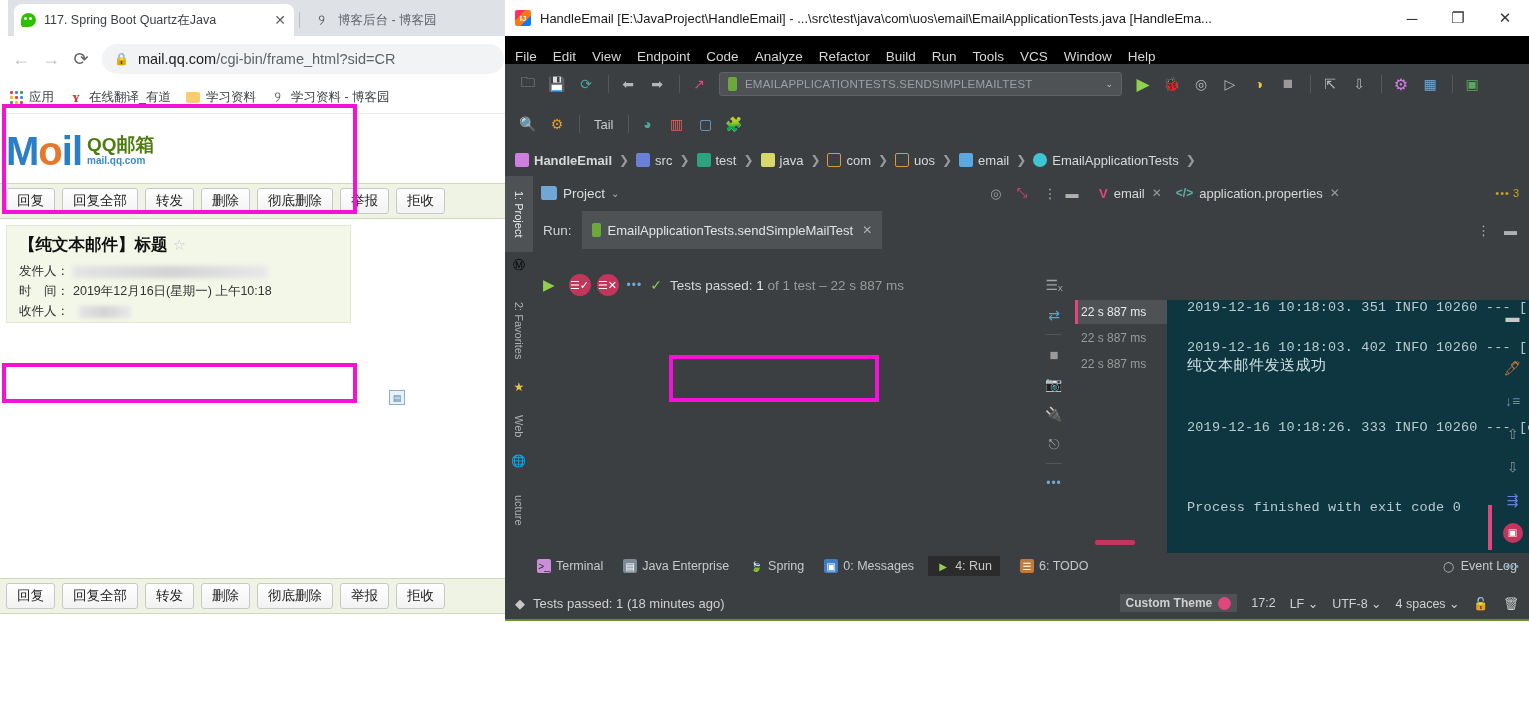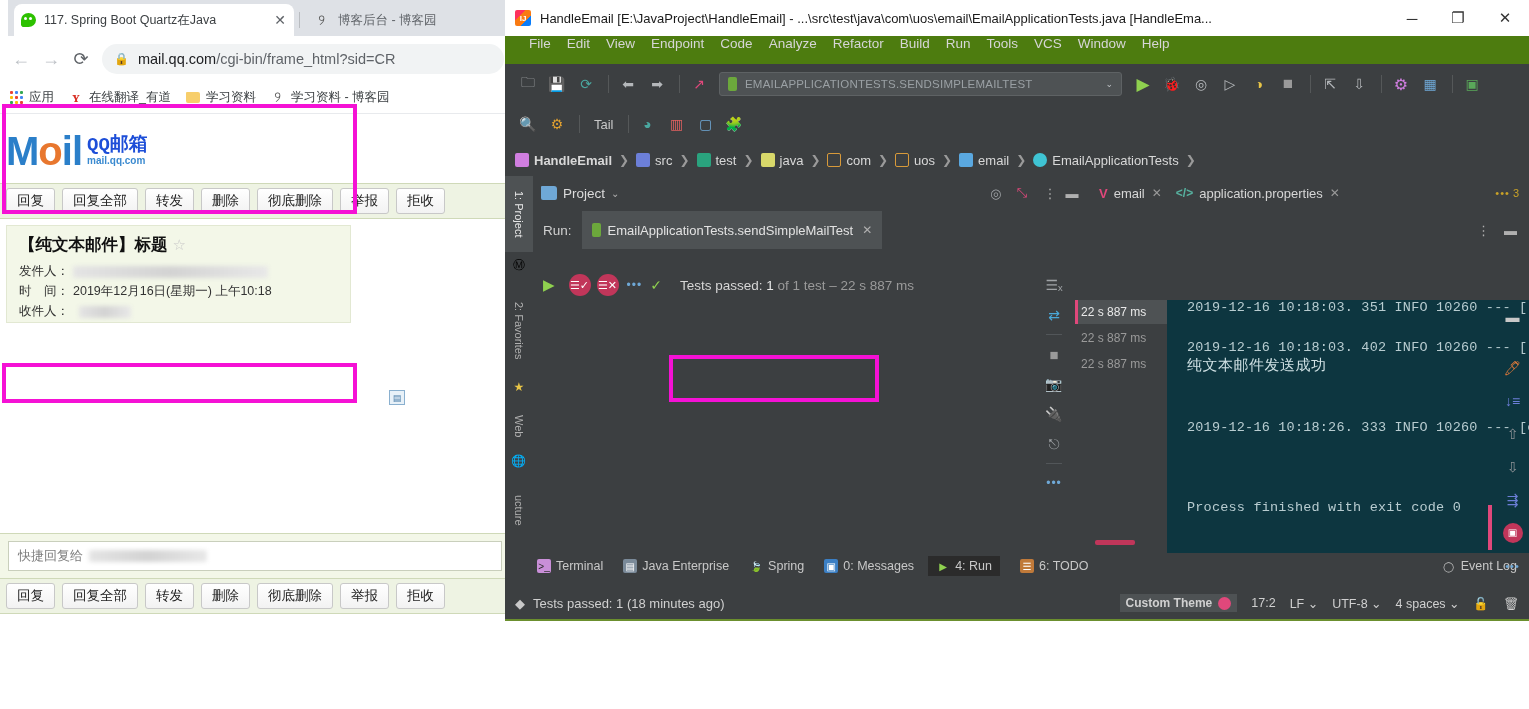--- a/index.html
+++ b/index.html
@@ -42,21 +42,21 @@
   .apps-grid { display:grid; grid-template-columns:repeat(3,3px); grid-template-rows:repeat(3,3px); gap:2px; }
   .apps-grid i { display:block; width:3px; height:3px; border-radius:1px; }
   .folder-ic { width:14px; height:11px; background:#f7ce6b; border-radius:1px 2px 2px 2px; }
   .ydot { font-family:"Liberation Serif", serif; color:#d93025; font-weight:bold; font-size:14px; line-height:1; }
 
   
   #mail { position:absolute; left:0; top:115px; width:510px; height:511px; background:#fff; overflow:hidden; }
   .mail-logo { position:absolute; left:6px; top:12px; height:48px; display:flex; align-items:center; }
   .logo-m { font-family:"Liberation Sans", sans-serif; font-weight:bold; font-size:40px; line-height:38px; letter-spacing:-1px; }
   .logo-right { margin-left:5px; display:flex; flex-direction:column; justify-content:center; }
-  .logo-qq { font-size:19px; font-weight:bold; color:#1d4ed8; letter-spacing:0px; line-height:20px;font-family:Liberation Mono, monospace; }
+  .logo-qq { font-size:19px; font-weight:bold; color:#4d7c0f; letter-spacing:0px; line-height:20px; }
   .logo-url { font-size:10px; font-weight:bold; color:#3a8ad0; letter-spacing:0px; line-height:12px; }
 
   .mail-toolbar { position:absolute; left:0; width:510px; height:36px; background:#eef3e3; border-top:1px solid #cfd9b8; border-bottom:1px solid #cfd9b8; display:flex; align-items:center; padding-left:6px; }
   .mail-toolbar.top { top:68px; }
   .mail-toolbar.bot { top:463px; }
   .mbtn { height:26px; min-width:46px; padding:0 10px; margin-right:7px; background:linear-gradient(#ffffff,#f2f2f2); border:1px solid #c8c8c8; border-radius:3px; font-size:13.5px; color:#222; display:flex; align-items:center; justify-content:center; white-space:nowrap; }
 
   .mail-head { position:absolute; left:6px; top:110px; width:345px; height:98px; background:#f3f7e8; border:1px solid #e2e8d2; }
   .mh-subject { position:absolute; left:12px; top:8px; font-size:16.5px; font-weight:bold; color:#111; white-space:nowrap; }
   .mh-star { color:#c9c9c9; font-size:15px; font-weight:normal; margin-left:5px; }
@@ -79,21 +79,21 @@
 
   
   #idea { position:absolute; left:505px; top:0; width:1024px; height:621px; background:#3c3f41; font-family:"Liberation Sans", sans-serif; overflow:hidden; }
   .idea-title { position:absolute; left:0; top:0; width:1024px; height:36px; background:#ffffff; display:flex; align-items:center; }
   .idea-logo { width:16px; height:16px; margin-left:10px; margin-right:9px; background:linear-gradient(135deg,#fe315d 0%,#fe315d 33%,#f97a12 33%,#f97a12 66%,#087cfa 66%); border-radius:2px; position:relative; flex:0 0 16px;}
   .idea-logo:after{content:"IJ"; position:absolute; inset:0; color:#fff; font-size:8px; font-weight:bold; display:flex; align-items:center; justify-content:center;}
   .idea-title-text { font-size:13px; color:#1a1a1a; flex:1; white-space:nowrap; overflow:hidden; }
   .win-btn { width:46px; height:36px; display:flex; align-items:center; justify-content:center; font-size:15px; color:#333; }
   .win-btn.close { width:48px; }
 
-  .idea-menubar { position:absolute; left:0; top:36px; width:1024px; height:28px; background:#4d7c0f; display:flex; align-items:flex-start; padding-left:24px; }
+  .idea-menubar { position:absolute; left:0; top:36px; width:1024px; height:28px; background:#000000; display:flex; align-items:flex-end; padding-left:10px; }
   .menu-item { font-size:13.5px; color:#d6d6d6; margin-right:16px; white-space:nowrap; }
 
   .idea-toolbar { position:absolute; left:0; top:64px; width:1024px; height:40px; background:#3c3f41; display:flex; align-items:center; padding-left:10px; }
   .tb-ic { width:26px; height:24px; display:flex; align-items:center; justify-content:center; font-size:14px; color:#b4b7ba; margin-right:3px; }
   .tb-sep { width:1px; height:18px; background:#555859; margin:0 6px; }
   .runconf { height:24px; width:403px; background:#4e5254; border:1px solid #5e6264; border-radius:3px; display:flex; align-items:center; padding:0 8px; margin:0 8px 0 4px; }
   .runconf .cfg-ic { width:9px; height:14px; background:#6ca83c; border-radius:2px; margin-right:8px; position:relative; }
   .runconf .cfg-name { flex:1; font-size:11.5px; color:#9aa0a4; letter-spacing:.2px; white-space:nowrap; overflow:hidden; }
   .runconf .cfg-arrow { font-size:9px; color:#c0c4c7; }
 
@@ -123,21 +123,21 @@
 
   .run-tabbar { position:absolute; left:28px; top:210px; width:996px; height:40px; background:#3c3f41; display:flex; align-items:center; padding-left:10px; }
   .run-label { font-size:13.5px; color:#d0d0d0; margin-right:10px; }
   .run-chip { height:38px; background:#4e5254; display:flex; align-items:center; padding:0 10px; }
   .run-chip .rc-ic { width:9px; height:14px; background:#6ca83c; border-radius:2px; margin-right:7px; }
   .run-chip .rc-txt { font-size:13px; color:#e2e2e2; white-space:nowrap; }
   .run-chip .rc-x { margin-left:9px; font-size:12px; color:#b0b0b0; }
 
   .tests-bar { position:absolute; left:28px; top:268px; width:996px; height:34px; background:#3c3f41; display:flex; align-items:center; padding-left:10px; }
   .circ-btn { width:22px; height:22px; border-radius:50%; background:#c1365a; display:flex; align-items:center; justify-content:center; font-size:11px; color:#fff; margin-right:6px; }
-  .tests-txt { font-size:13.5px; margin-left:18px; white-space:nowrap; }
+  .tests-txt { font-size:13.5px; margin-left:8px; white-space:nowrap; }
   .tests-txt .ok { color:#d6d6d6; }
   .tests-txt .num { color:#e8e8e8; }
   .tests-txt .dim { color:#9a9a9a; }
   .run-icons { position:absolute; left:534px; top:270px; width:30px; height:290px; display:flex; flex-direction:column; align-items:center; }
   .run-icons .ri { width:26px; height:30px; display:flex; align-items:center; justify-content:center; font-size:14px; color:#9fa3a6; }
   .run-icons .sep { width:16px; height:1px; background:#525659; margin:4px 0; }
 
   .test-tree { position:absolute; left:570px; top:300px; width:92px; height:260px; background:#3c3f41; }
   .tt-row { position:absolute; left:0; width:92px; height:24px; display:flex; align-items:center; padding-left:6px; font-size:12px; color:#9a9a9a; white-space:nowrap; }
   .tt-row.sel { background:#4e5254; color:#e9e9e9; }
@@ -267,26 +267,20 @@
         </div>
         <div class="mh-row r3">
           <span>收件人：</span>
           <span class="blurbar" style="width:52px; margin-left:10px;"></span>
         </div>
       </div>
 
       <div class="mail-icon-right">▤</div>
 
 
-      <div class="quick-reply-wrap">
-        <div class="quick-reply">
-          <span>快捷回复给</span>
-          <span class="blurbar" style="width:118px;margin-left:6px;"></span>
-        </div>
-      </div>
 
       <div class="mail-toolbar bot">
         <div class="mbtn">回复</div>
         <div class="mbtn">回复全部</div>
         <div class="mbtn">转发</div>
         <div class="mbtn">删除</div>
         <div class="mbtn">彻底删除</div>
         <div class="mbtn">举报</div>
         <div class="mbtn">拒收</div>
       </div>

